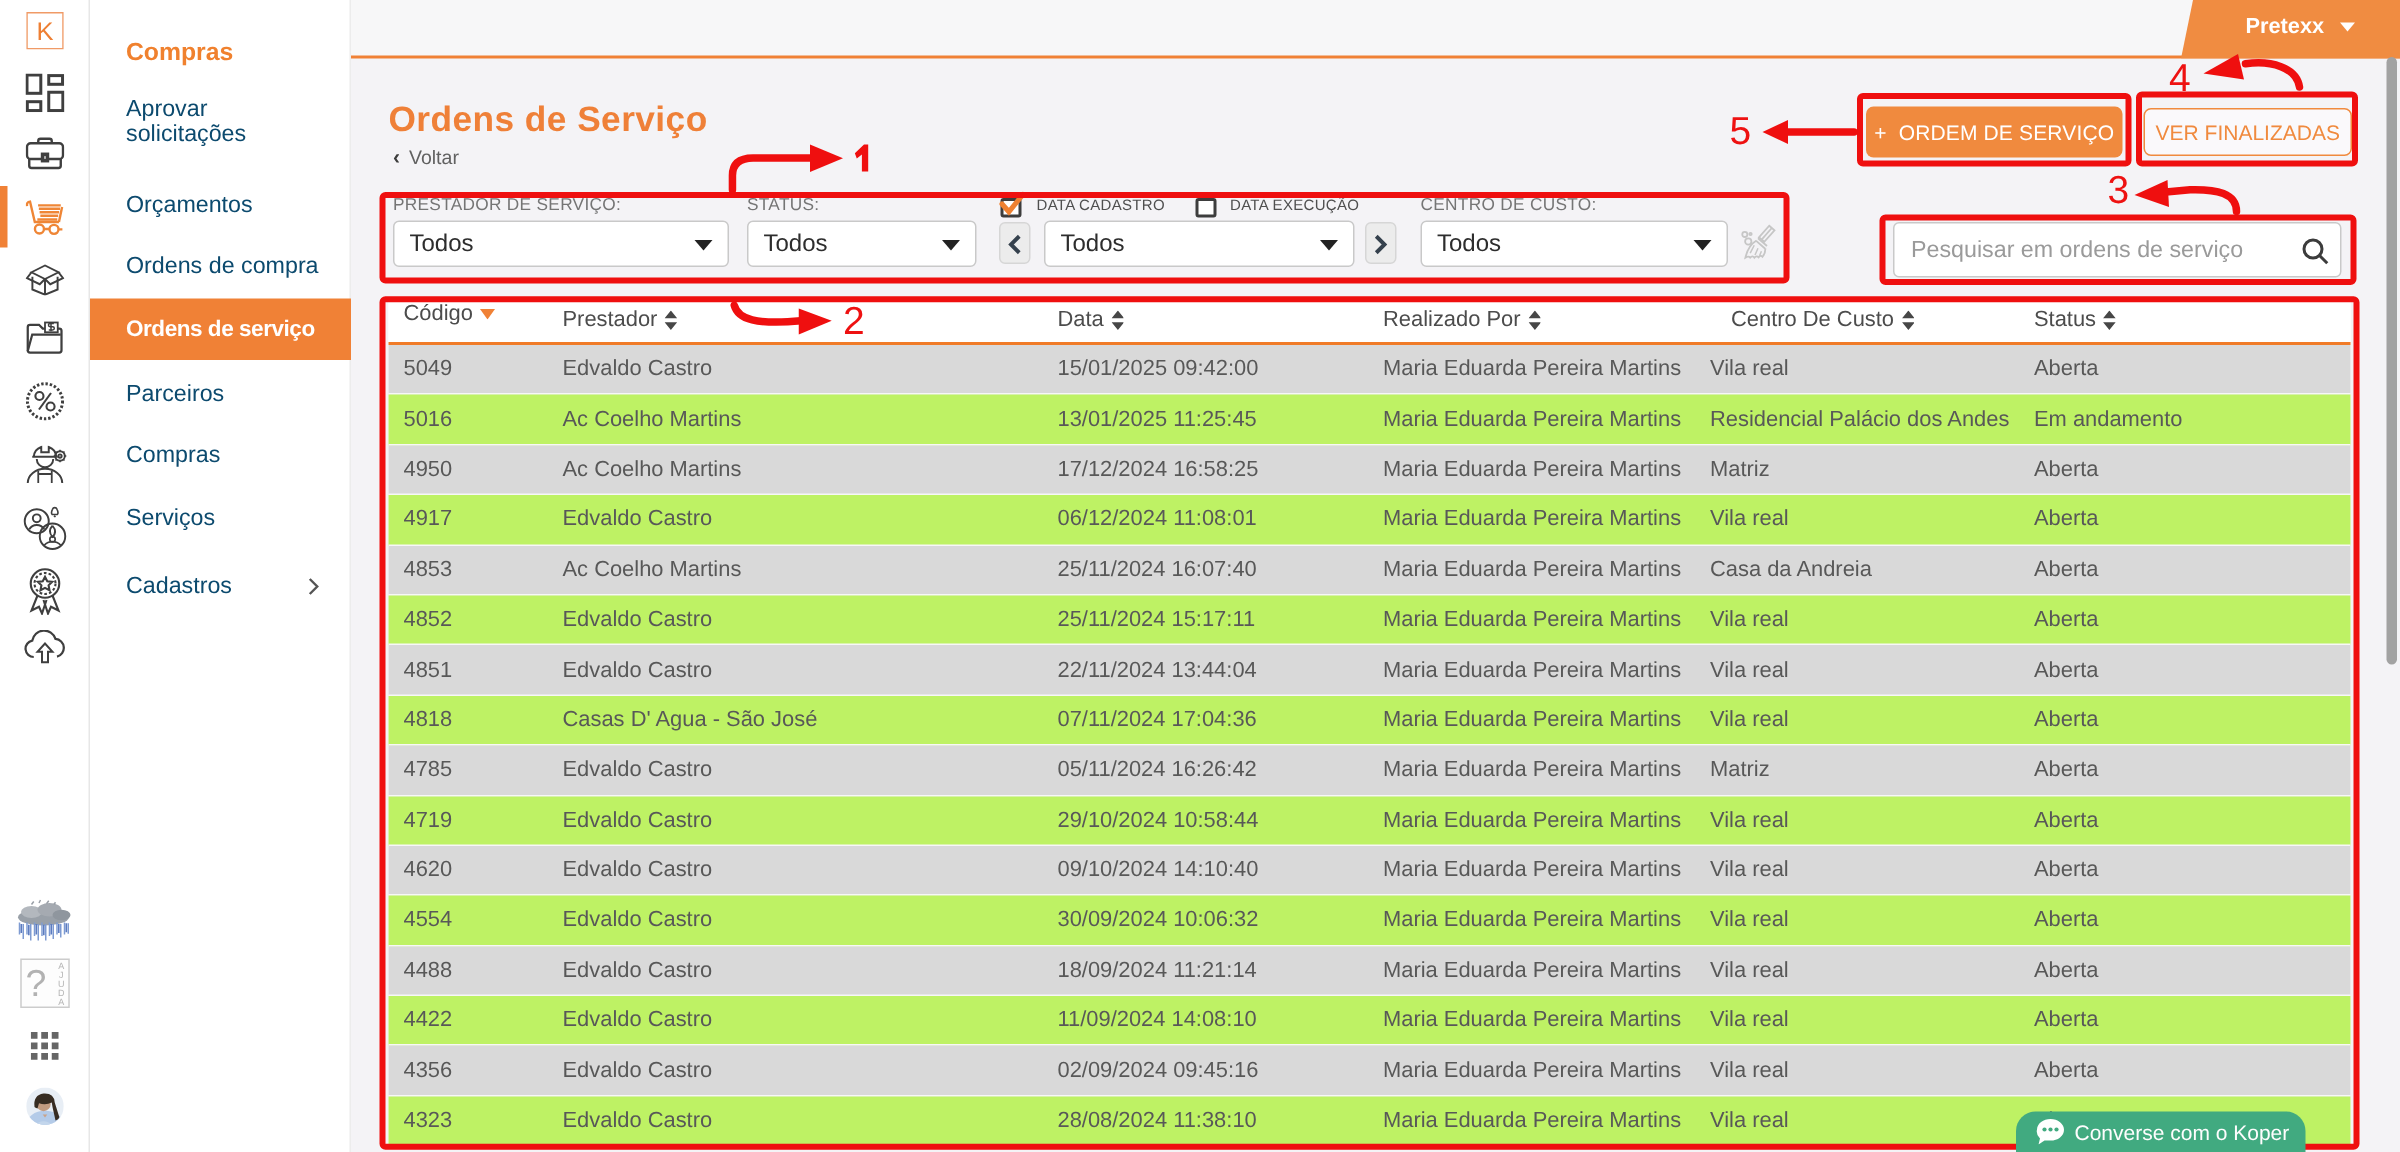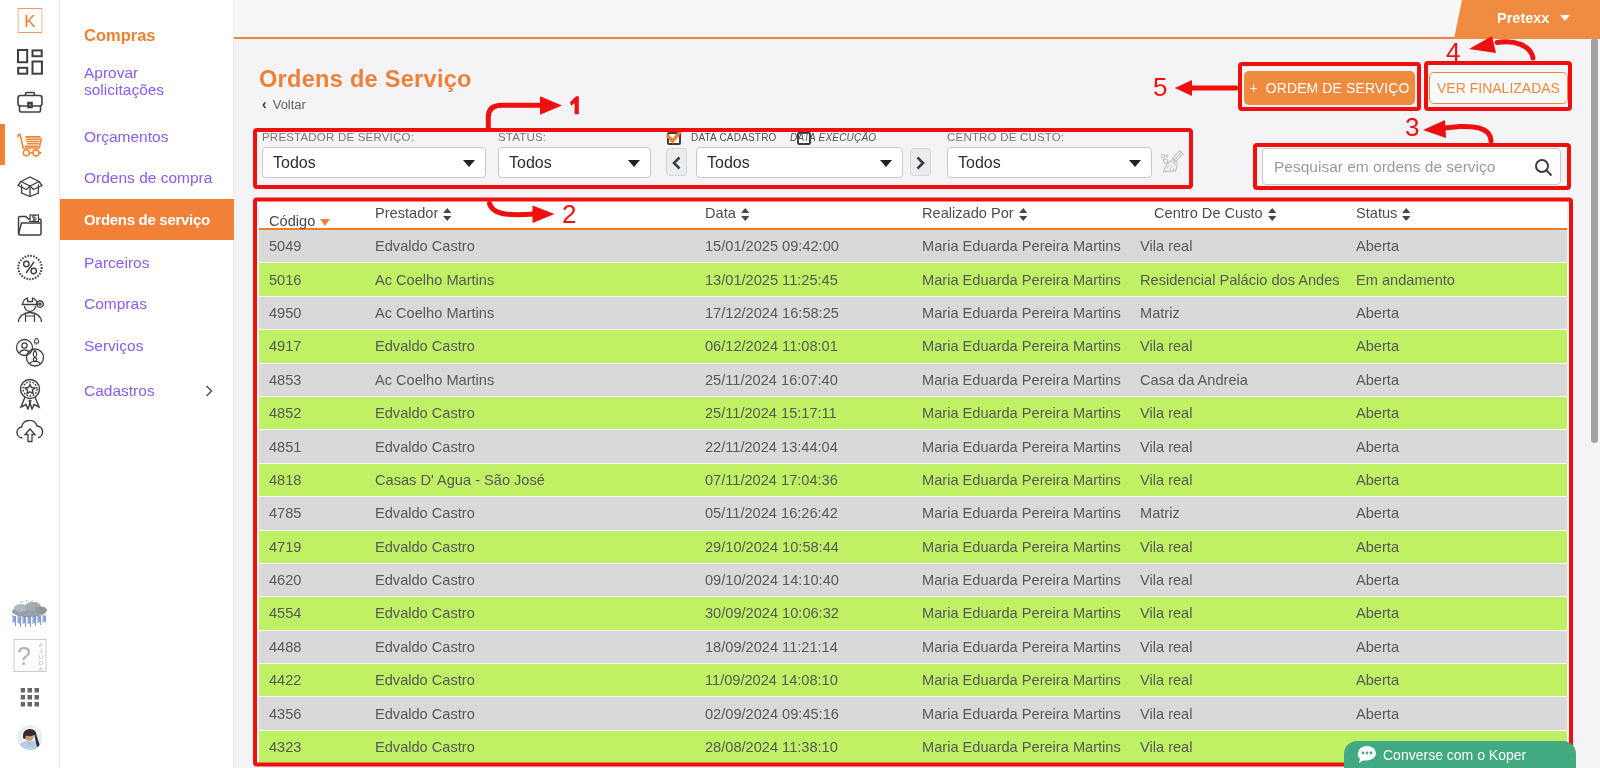--- a/index.html
+++ b/index.html
@@ -7,21 +7,21 @@
   body { font-family:"Liberation Sans", sans-serif; background:#f4f3f6; position:relative; }
   .abs { position:absolute; }
 
   
   #rail { left:0; top:0; width:60px; height:768px; background:#ffffff; border-right:1px solid #e7e7e7; z-index:5; }
   .ric { position:absolute; left:50%; transform:translateX(-50%); }
   #activebar { position:absolute; left:0; top:124px; width:5px; height:41px; background:#f08136; }
 
   
   #menu { left:60px; top:0; width:174px; height:768px; background:#ffffff; border-right:1px solid #ececec; z-index:4; }
-  .mi { position:absolute; left:24px; font-size:15.5px; color:#8b5cf6; }
+  .mi { position:absolute; left:24px; font-size:15.5px; color:#0c4a6e; }
   #mhead { position:absolute; left:24px; top:26px; font-size:16.5px; font-weight:bold; color:#f0812e; }
   #mactive { position:absolute; left:0; top:199px; width:174px; height:41px; background:#f08136; color:#fff; font-size:15px; font-weight:bold; letter-spacing:-0.3px; line-height:41px; padding-left:24px; }
 
   
   #topbar { left:234px; top:0; width:1366px; height:39px; background:#f7f7f8; border-bottom:2px solid #f08136; z-index:3; }
   #trap { position:absolute; right:0; top:0; width:146px; height:49px; background:#f08c41; clip-path:polygon(8px 0, 146px 0, 146px 39px, 0 39px); }
   #trap .t { position:absolute; left:43px; top:10px; color:#fff; font-weight:bold; font-size:14.5px; }
   #trap .c { position:absolute; right:30px; top:15px; width:0; height:0; border-left:5.5px solid transparent; border-right:5.5px solid transparent; border-top:6.5px solid #fff; }
 
   
@@ -56,21 +56,21 @@
   .light { background:#bef264; }
   .c1 { position:absolute; left:10px; top:50%; transform:translateY(-50%); }
   .c2 { position:absolute; left:116px; top:50%; transform:translateY(-50%); }
   .c3 { position:absolute; left:446px; top:50%; transform:translateY(-50%); }
   .c4 { position:absolute; left:663px; top:50%; transform:translateY(-50%); }
   .c5 { position:absolute; left:881px; top:50%; transform:translateY(-50%); }
   .c6 { position:absolute; left:1097px; top:50%; transform:translateY(-50%); }
   .sort { display:inline-block; vertical-align:middle; margin-left:5px; }
 
   
-  #chat { left:1344px; top:741px; width:232px; height:27px; background:#41aa80; border-radius:13px 13px 0 0; color:#fdfdfd; font-size:14px; z-index:30;padding-left:32px; }
+  #chat { left:1344px; top:741px; width:193px; height:27px; background:#41aa80; border-radius:13px 13px 0 0; color:#fdfdfd; font-size:14px; z-index:30;padding-left:32px; }
   #chat span { position:absolute; left:39px; top:6px; }
 
   
   #ann { left:0; top:0; width:1600px; height:768px; z-index:20; pointer-events:none; }
 </style>
 </head>
 <body>
 
 <div id="rail" class="abs">
   <div id="activebar"></div>
@@ -227,21 +227,21 @@
 <div class="sel abs" style="left:262px; top:147px; width:224px;">Todos<span class="car"></span></div>
 <div class="flabel abs" style="left:498px; top:131px;">STATUS:</div>
 <div class="sel abs" style="left:498px; top:147px; width:153px;">Todos<span class="car"></span></div>
 
 <div class="cb abs" style="left:667px;"></div>
 <svg class="abs" style="left:666px; top:126px; z-index:6;" width="20" height="20" viewBox="0 0 20 20" fill="none" stroke="#ef8131" stroke-width="3.4" stroke-linecap="round">
     <path d="M2 10 L6.6 15.2 L16 3.6"></path>
   </svg>
 <div class="cblabel abs" style="left:691px;">DATA CADASTRO</div>
 <div class="cb abs" style="left:797px;"></div>
-<div class="cblabel abs" style="left:790px;font-style:italic;">DATA EXECUÇÃO</div>
+<div class="cblabel abs" style="left:820px;">DATA EXECUÇÃO</div>
 
 <div class="navbtn abs" style="left:666px;"><svg style="margin-top:7px" width="9" height="14" viewBox="0 0 9 14" fill="none" stroke="#35414d" stroke-width="2.6">
       <path d="M7.5 1.5 L2 7 L7.5 12.5"></path>
     </svg></div>
 <div class="sel abs" style="left:696px; top:147px; width:207px;">Todos<span class="car"></span></div>
 <div class="navbtn abs" style="left:910px;"><svg style="margin-top:7px" width="9" height="14" viewBox="0 0 9 14" fill="none" stroke="#35414d" stroke-width="2.6">
       <path d="M1.5 1.5 L7 7 L1.5 12.5"></path>
     </svg></div>
 
 <div class="flabel abs" style="left:947px; top:131px;">CENTRO DE CUSTO:</div>
@@ -261,21 +261,21 @@
 <div id="search" class="abs">
   <span class="ph">Pesquisar em ordens de serviço</span>
   <svg style="position:absolute; right:7px; top:9px;" width="19" height="19" viewBox="0 0 19 19" fill="none" stroke="#3c3c3c" stroke-width="2">
       <circle cx="8" cy="8" r="6"></circle>
       <path d="M12.5 12.5 L17.5 17.5"></path>
     </svg>
 </div>
 
 <div id="table" class="abs">
   <div id="thead">
-    <span class="c1" style="top:20px;text-align:center;">Código<svg class="sort" width="10" height="7" viewBox="0 0 10 7">
+    <span class="c1" style="top:8px;text-align:center;">Código<svg class="sort" width="10" height="7" viewBox="0 0 10 7">
           <path d="M0 0 h10 L5 7 z" fill="#f08136"></path>
         </svg></span>
     <span class="c2" style="top:12px;">Prestador<svg class="sort" width="8.5" height="13" viewBox="0 0 9 14">
           <path d="M0 5.5 L4.5 0 L9 5.5 z M0 8.5 L4.5 14 L9 8.5 z" fill="#474747"></path>
         </svg></span>
     <span class="c3" style="top:12px;">Data<svg class="sort" width="8.5" height="13" viewBox="0 0 9 14">
           <path d="M0 5.5 L4.5 0 L9 5.5 z M0 8.5 L4.5 14 L9 8.5 z" fill="#474747"></path>
         </svg></span>
     <span class="c4" style="top:12px;">Realizado Por<svg class="sort" width="8.5" height="13" viewBox="0 0 9 14">
           <path d="M0 5.5 L4.5 0 L9 5.5 z M0 8.5 L4.5 14 L9 8.5 z" fill="#474747"></path>

